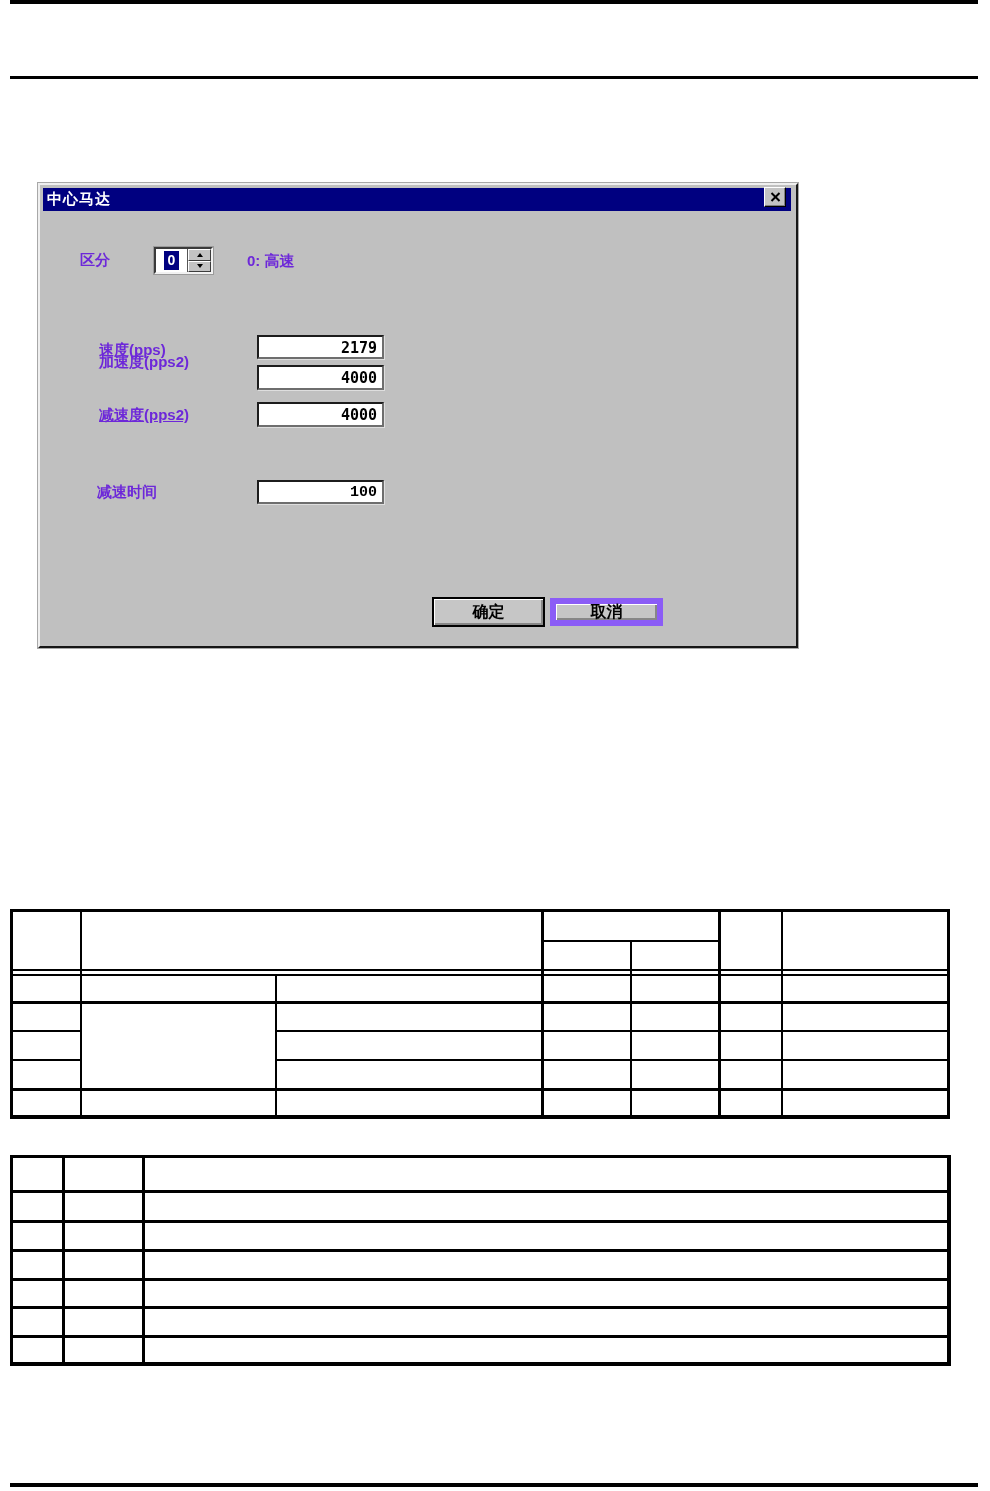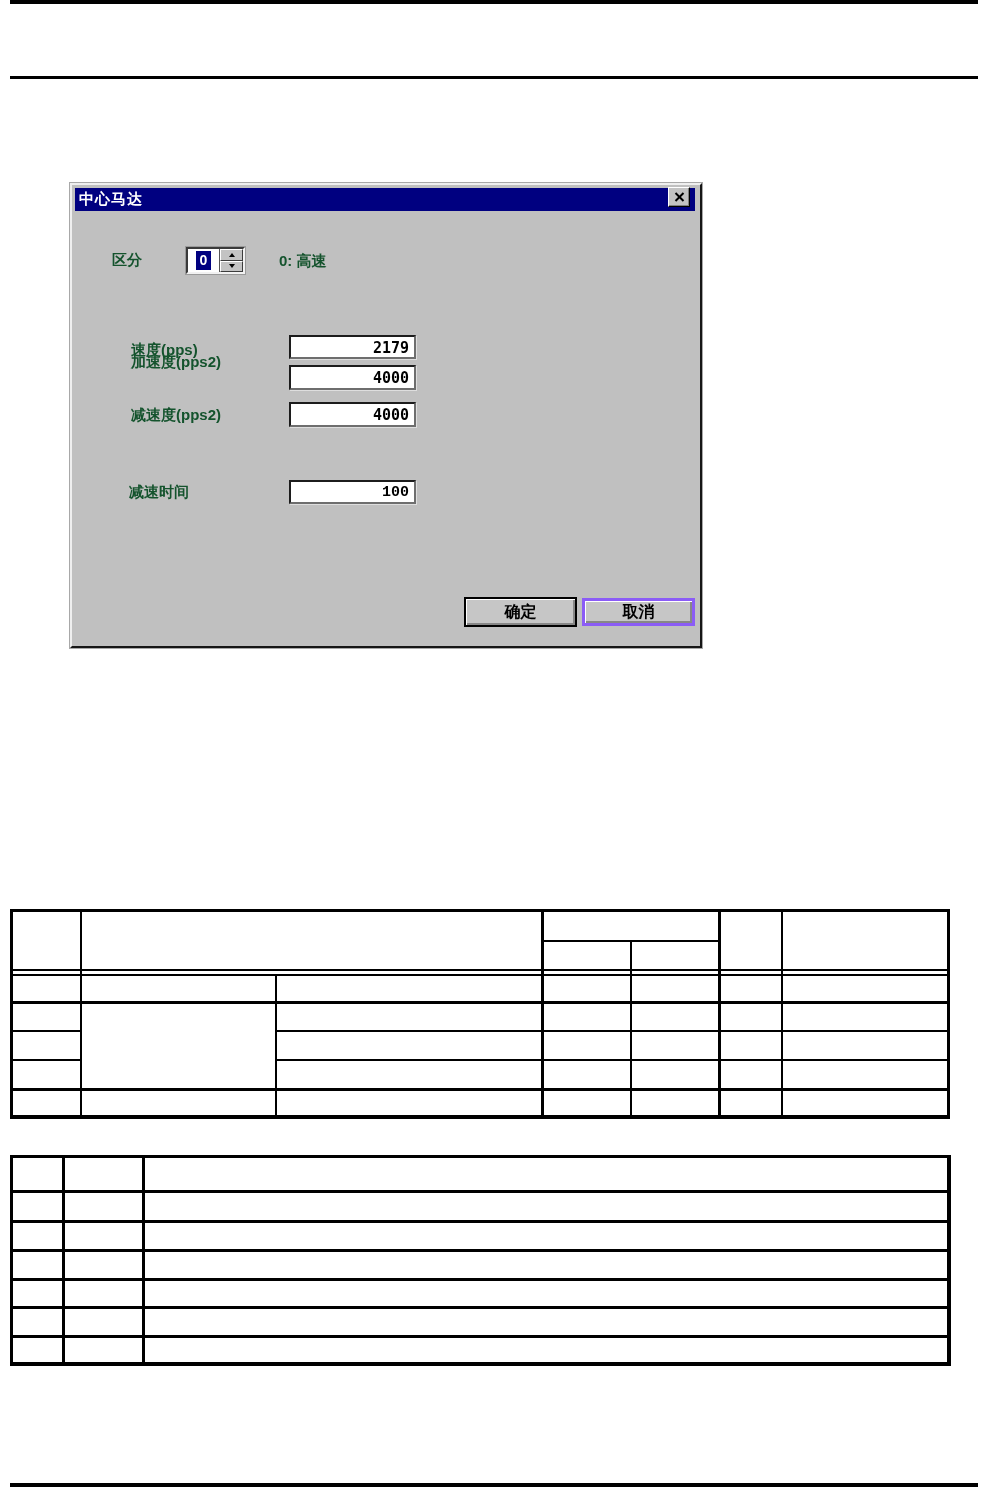--- a/index.html
+++ b/index.html
@@ -1,49 +1,49 @@
 <!DOCTYPE html>
 <html><head>
 <meta charset="utf-8">
 <style>
   html,body{margin:0;padding:0;background:#fff;}
   #page{position:relative;width:990px;height:1491px;background:#ffffff;overflow:hidden;
         font-family:"Liberation Sans",sans-serif;}
   .ln{position:absolute;background:#000;}
 
   
-  #dlg{position:absolute;left:38px;top:183px;width:632px;height:465px;box-sizing:border-box;
+  #dlg{position:absolute;left:38px;top:183px;width:760px;height:465px;box-sizing:border-box;
        background:#c0c0c0;border:2px solid;border-color:#efefef #161616 #161616 #efefef;
-       box-shadow:0 0 0 1px #a8a8a8;margin-left:32px;}
+       box-shadow:0 0 0 1px #a8a8a8;}
   #dlg-titlebar{position:absolute;left:3px;top:3px;right:5px;height:23px;background:#000080;
        display:flex;align-items:center;}
   #dlg-title{color:#fff;font-size:15px;font-weight:bold;padding-left:4px;letter-spacing:1px;}
   #dlg-close{position:absolute;top:2px;right:10px;width:20px;height:18px;background:#c3c3c3;
        border:1px solid;border-color:#fff #000 #000 #fff;box-shadow:inset -1px -1px 0 #808080;
        display:flex;align-items:center;justify-content:center;cursor:default;}
-  .dlg-label{position:absolute;font-size:15px;font-weight:bold;color:#14532d;white-space:nowrap;}
+  .dlg-label{position:absolute;font-size:15px;font-weight:bold;color:#6d28d9;white-space:nowrap;}
   .editbox{position:absolute;left:217px;width:127px;background:#fff;box-sizing:border-box;
        border:2px solid;border-color:#1c1c1c #6e6e6e #6e6e6e #1c1c1c;box-shadow:1px 1px 0 #dedede;
        font-family:"DejaVu Sans Mono",monospace;font-size:15px;font-weight:bold;
        text-align:right;padding:2px 5px 0 0;color:#000;}
   #spinner{position:absolute;left:114px;top:62px;width:59px;height:27px;box-sizing:border-box;
        background:#fff;border:2px solid;border-color:#3a3a3a #f2f2f2 #f2f2f2 #3a3a3a;
        box-shadow:0 0 0 1px #9a9a9a;display:flex;}
   #spinner-field{flex:1;display:flex;align-items:center;justify-content:center;background:#fff;}
   #spinner-sel{background:#000080;color:#fff;font-size:14px;font-weight:bold;padding:1px 4px;line-height:17px;}
   #spinner-btns{width:23px;display:flex;flex-direction:column;border-left:1px solid #555;}
   .spinbtn{flex:1;background:#c3c3c3;border:1px solid;border-color:#fff #3c3c3c #3c3c3c #fff;
        display:flex;align-items:center;justify-content:center;}
   .tri-up{width:0;height:0;border-left:3px solid transparent;border-right:3px solid transparent;
        border-bottom:4px solid #000;}
   .tri-down{width:0;height:0;border-left:3px solid transparent;border-right:3px solid transparent;
        border-top:4px solid #000;}
   .btn{position:absolute;box-sizing:border-box;background:#c6c6c6;text-align:center;
        font-size:16px;font-weight:bold;color:#000;
-       border:3px solid #8b5cf6;box-shadow:inset 1px 1px 0 #fff,inset -2px -2px 0 #878787;
+       border:6px solid #8b5cf6;box-shadow:inset 1px 1px 0 #fff,inset -2px -2px 0 #878787;
        display:flex;align-items:center;justify-content:center;cursor:default;}
   #btn-ok{left:392px;top:412px;width:113px;height:30px;border:2px solid #000;}
   #btn-cancel{left:510px;top:413px;width:113px;height:28px;}
 </style>
 </head>
 <body>
 
 <div id="page">
 
   <div class="ln" style="left:10px;top:0;width:968px;height:4px;"></div>
@@ -78,21 +78,21 @@
       </div>
     </div>
     <div class="dlg-label" style="left:207px;top:67px;">0: 高速</div>
 
     <div class="dlg-label" style="left:59px;top:156px;">速度(pps)</div>
     <div class="editbox" style="top:150px;height:24px;">2179</div>
 
     <div class="dlg-label" style="left:59px;top:168px;">加速度(pps2)</div>
     <div class="editbox" style="top:180px;height:25px;">4000</div>
 
-    <div class="dlg-label" style="left:59px;top:221px;">减速度(pps2)</div>
+    <div class="dlg-label" style="left:59px;top:221px;text-decoration:underline;">减速度(pps2)</div>
     <div class="editbox" style="top:217px;height:25px;">4000</div>
 
     <div class="dlg-label" style="left:57px;top:298px;">减速时间</div>
     <div class="editbox" style="top:295px;height:24px;font-family:Liberation Mono, monospace;">100</div>
 
     <div class="btn" id="btn-ok">确定</div>
     <div class="btn" id="btn-cancel">取消</div>
   </div>
 
   <div>

